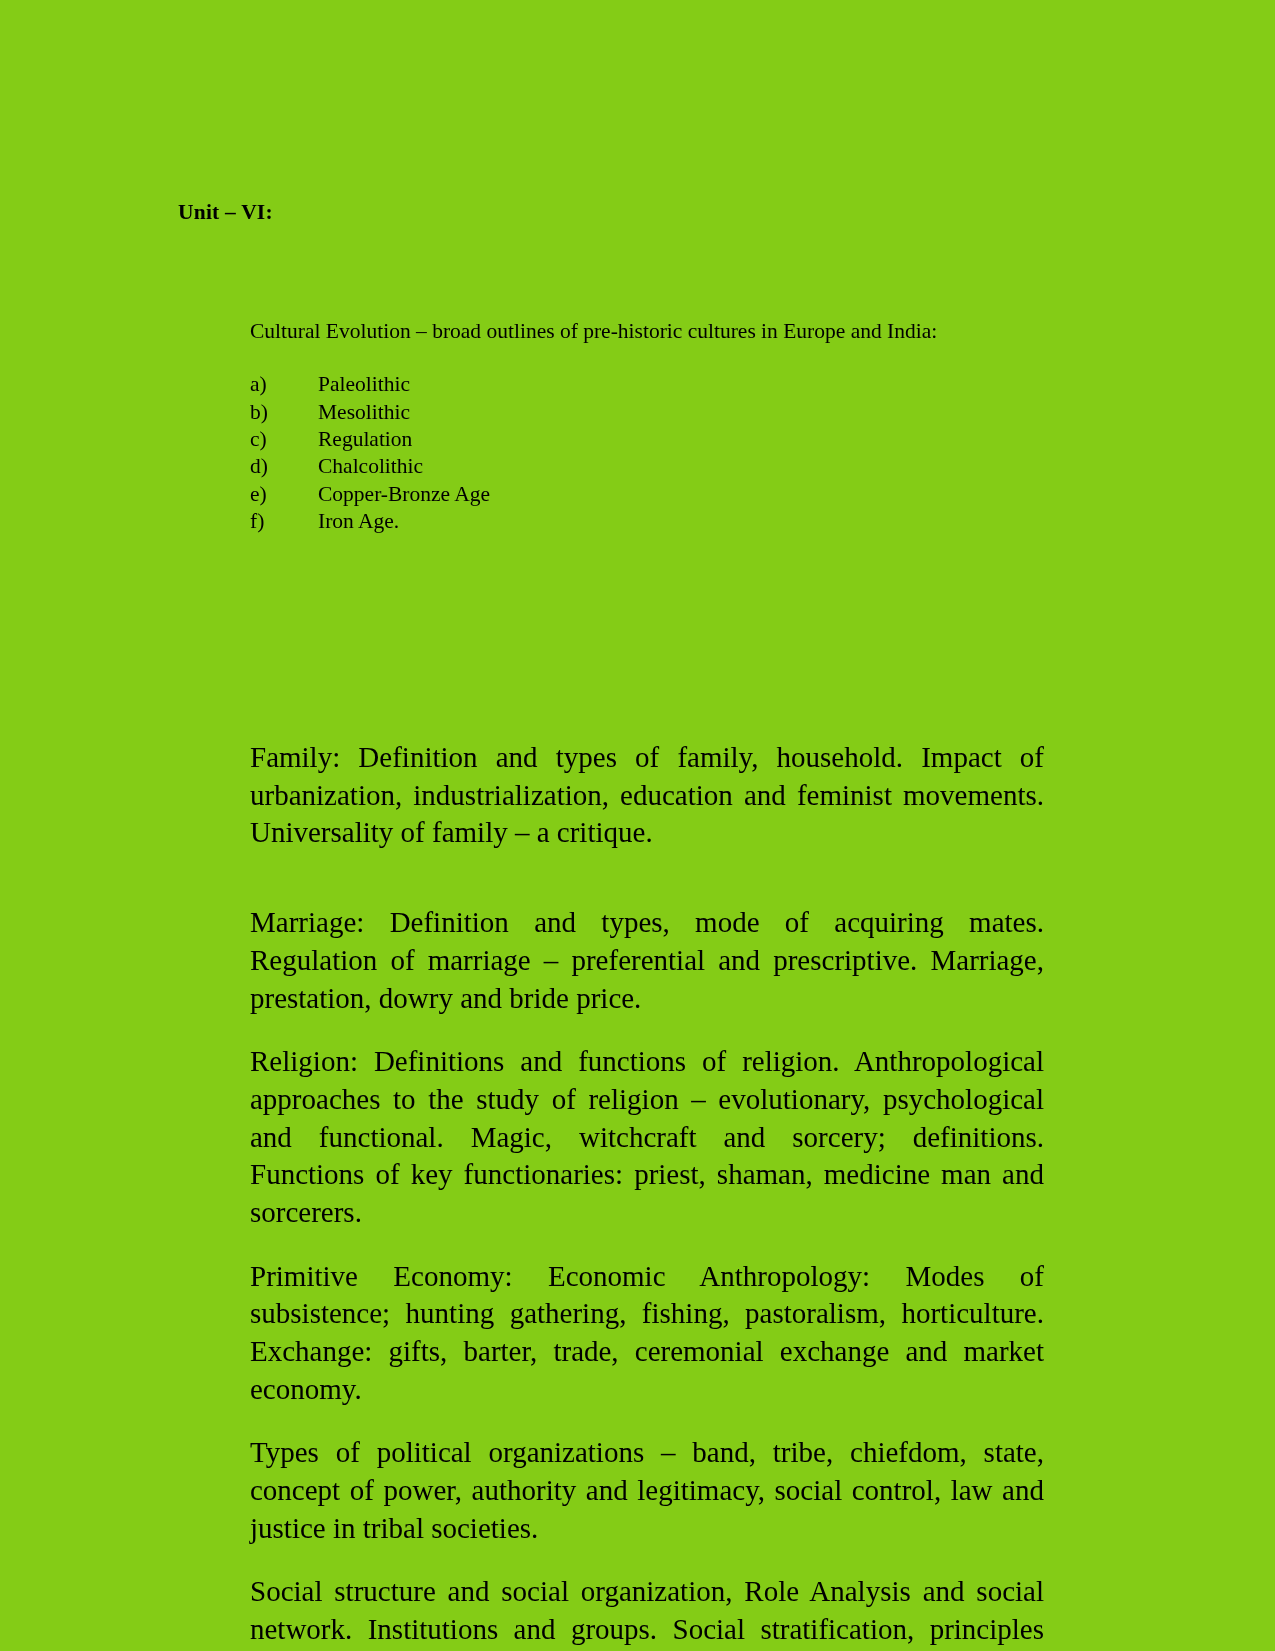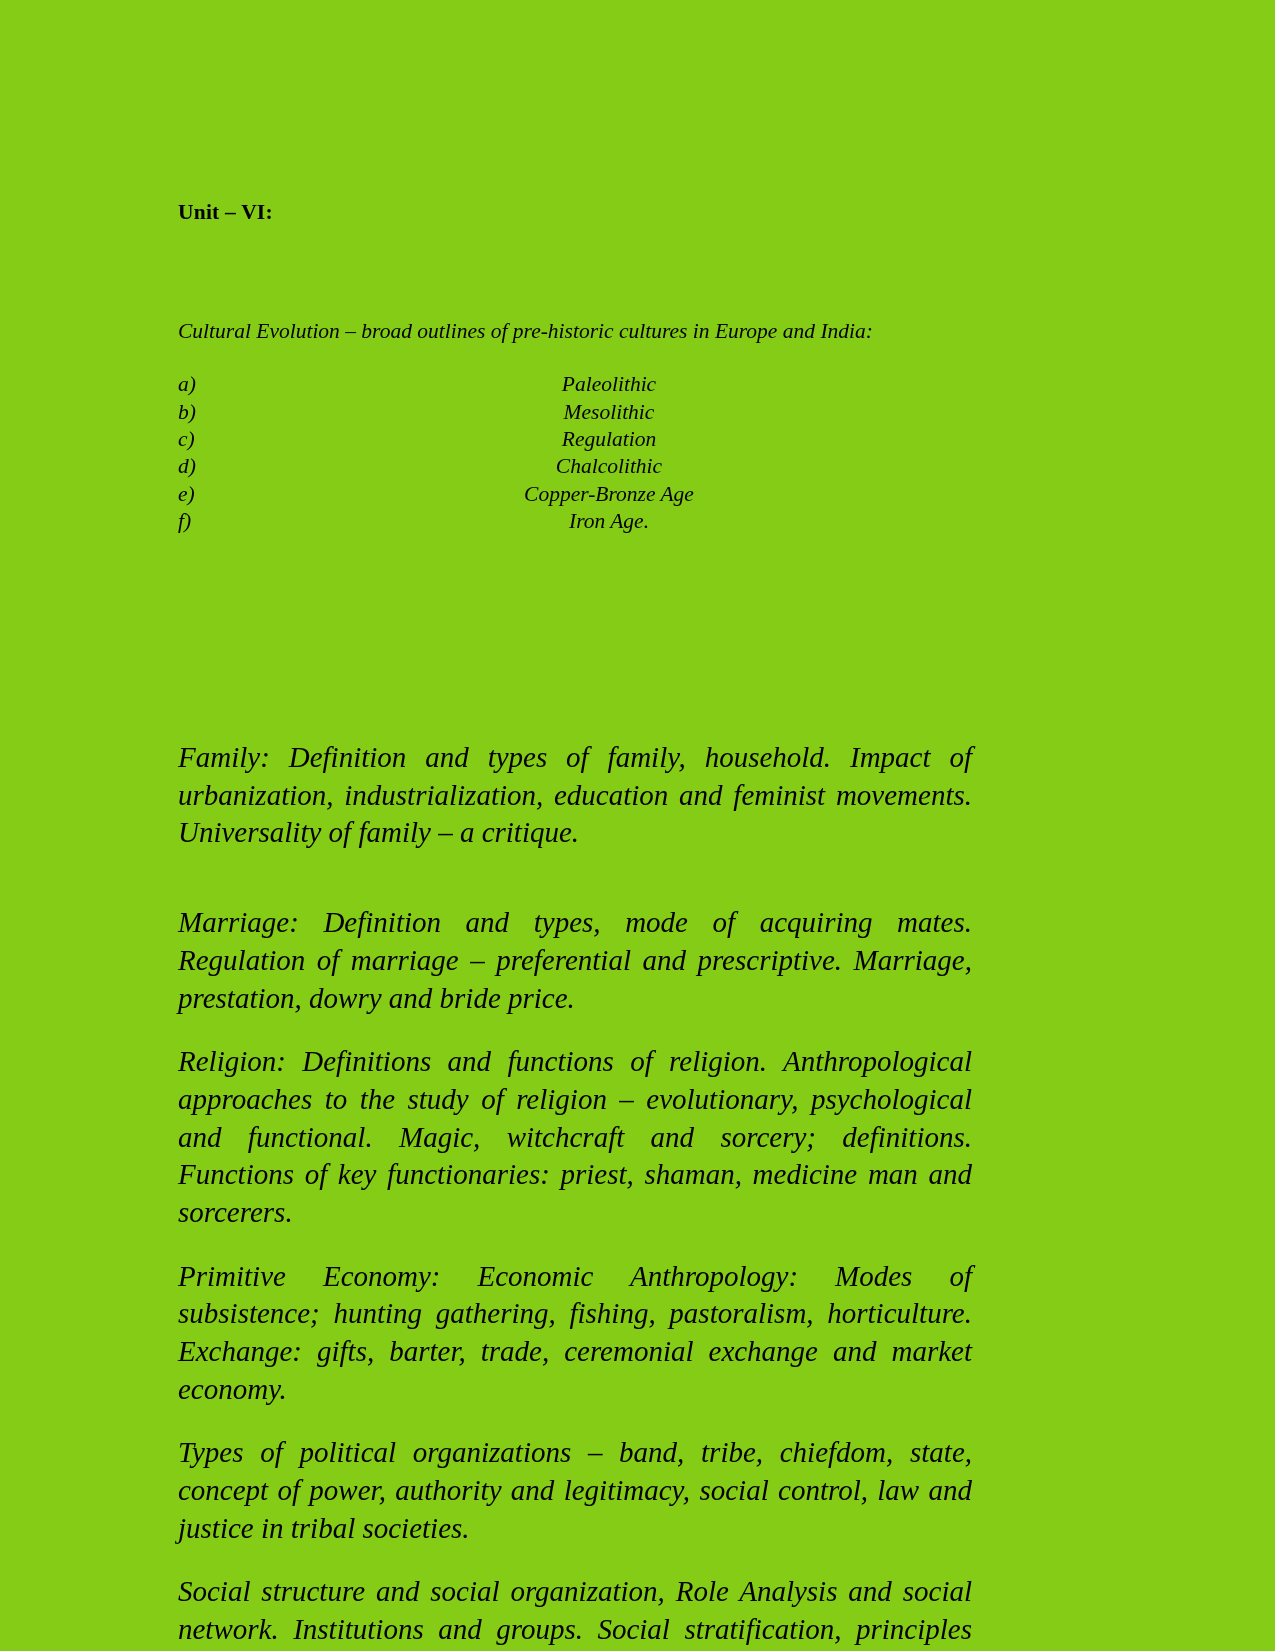--- a/index.html
+++ b/index.html
@@ -29,22 +29,22 @@
   }
   .unit-heading {
     font-weight: bold;
     font-size: 21.5px;
     line-height: 1.2;
     letter-spacing: 0.2px;
     margin: 0;
     padding: 0;
   }
   .block {
+    margin-left: 72px;
     width: 794px;
-    font-style: italic;
   }
   .lead-line {
     font-size: 21.5px;
     line-height: 1.28;
     margin: 0;
     text-align: left;
   }
   .alpha-list {
     margin: 0;
     padding: 0;
@@ -54,21 +54,20 @@
     font-size: 21.5px;
     line-height: 1.27;
     display: flex;
   }
   .alpha-list .marker {
     width: 68px;
     flex: 0 0 68px;
   }
   .alpha-list .label {
     flex: 1 1 auto;
-    text-align: center;
   }
   p.para {
     font-size: 29px;
     line-height: 1.30;
     text-align: justify;
     text-justify: inter-word;
     margin: 0;
   }
   .gap-sm { height: 26px; }
   .gap-xl { height: 92px; }

